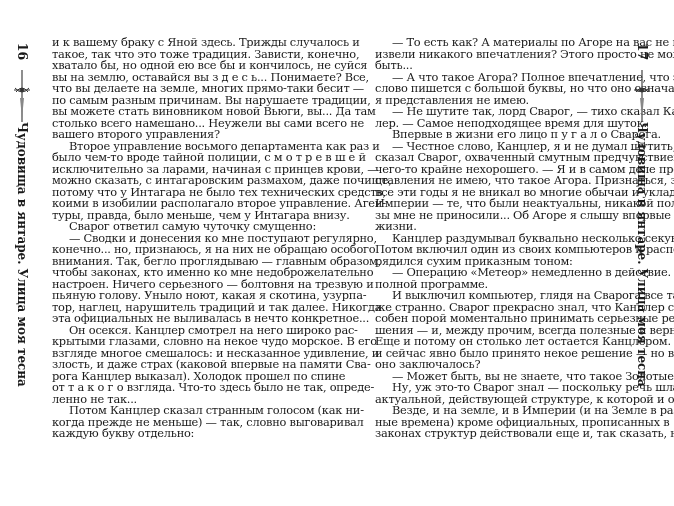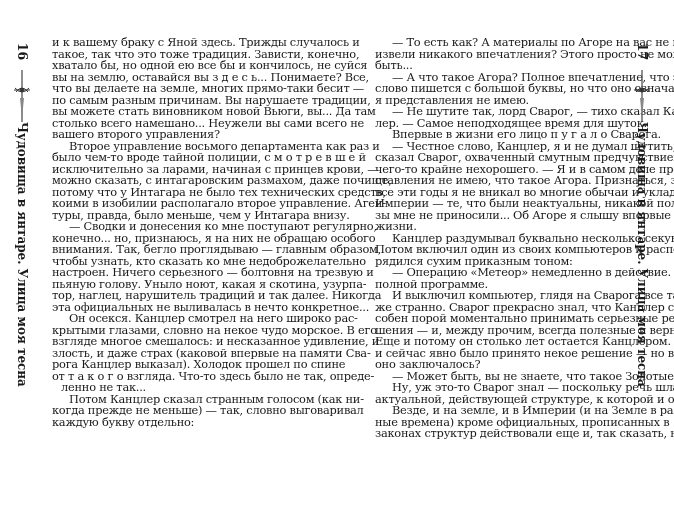--- a/index.html
+++ b/index.html
@@ -41,35 +41,36 @@
     <span class="line" style="line-height: 11.5px; height: 11.5px;">вы можете стать виновником новой Вьюги, вы... Да там</span>
     <span class="line" style="line-height: 11.5px; height: 11.5px;">столько всего намешано... Неужели вы сами всего не</span>
     <span class="line last" style="line-height: 11.5px; height: 11.5px;">вашего второго управления?</span>
     <span class="line ind" style="line-height: 11.5px; height: 11.5px;">Второе управление восьмого департамента как раз и</span>
     <span class="line" style="line-height: 11.5px; height: 11.5px;">было чем-то вроде тайной полиции, с м о т р е в ш е й</span>
     <span class="line" style="line-height: 11.5px; height: 11.5px;">исключительно за ларами, начиная с принцев крови, —</span>
     <span class="line" style="line-height: 11.5px; height: 11.5px;">можно сказать, с интагаровским размахом, даже почище,</span>
     <span class="line" style="line-height: 11.5px; height: 11.5px;">потому что у Интагара не было тех технических средств,</span>
     <span class="line" style="line-height: 11.5px; height: 11.5px;">коими в изобилии располагало второе управление. Аген-</span>
     <span class="line last" style="line-height: 11.5px; height: 11.5px;">туры, правда, было меньше, чем у Интагара внизу.</span>
+    <span class="line ind last" style="line-height: 11.5px; height: 11.5px;">Сварог ответил самую чуточку смущенно:</span>
     <span class="line ind" style="line-height: 11.5px; height: 11.5px;">— Сводки и донесения ко мне поступают регулярно,</span>
     <span class="line" style="line-height: 11.5px; height: 11.5px;">конечно... но, признаюсь, я на них не обращаю особого</span>
     <span class="line" style="line-height: 11.5px; height: 11.5px;">внимания. Так, бегло проглядываю — главным образом,</span>
-    <span class="line" style="line-height: 11.5px; height: 11.5px;">чтобы узнать, кто сказать ко мне недоброжелательно</span>
+    <span class="line" style="line-height: 11.5px; height: 11.5px;">чтобы законах, кто именно ко мне недоброжелательно</span>
     <span class="line" style="line-height: 11.5px; height: 11.5px;">настроен. Ничего серьезного — болтовня на трезвую и</span>
     <span class="line" style="line-height: 11.5px; height: 11.5px;">пьяную голову. Уныло ноют, какая я скотина, узурпа-</span>
     <span class="line" style="line-height: 11.5px; height: 11.5px;">тор, наглец, нарушитель традиций и так далее. Никогда</span>
     <span class="line last" style="line-height: 11.5px; height: 11.5px;">эта официальных не выливалась в нечто конкретное...</span>
     <span class="line ind" style="line-height: 11.5px; height: 11.5px;">Он осекся. Канцлер смотрел на него широко рас-</span>
     <span class="line" style="line-height: 11.5px; height: 11.5px;">крытыми глазами, словно на некое чудо морское. В его</span>
     <span class="line" style="line-height: 11.5px; height: 11.5px;">взгляде многое смешалось: и несказанное удивление, и</span>
     <span class="line" style="line-height: 11.5px; height: 11.5px;">злость, и даже страх (каковой впервые на памяти Сва-</span>
     <span class="line" style="line-height: 11.5px; height: 11.5px;">рога Канцлер выказал). Холодок прошел по спине</span>
     <span class="line" style="line-height: 11.5px; height: 11.5px;">от  т а к о г о  взгляда. Что-то здесь было не так, опреде-</span>
-    <span class="line last" style="line-height: 11.5px; height: 11.5px; margin-left: 9px;">ленно не так...</span>
+    <span class="line last" style="line-height: 11.5px; height: 11.5px;">ленно не так...</span>
     <span class="line ind" style="line-height: 11.5px; height: 11.5px;">Потом Канцлер сказал странным голосом (как ни-</span>
     <span class="line" style="line-height: 11.5px; height: 11.5px;">когда прежде не меньше) — так, словно выговаривал</span>
     <span class="line last" style="line-height: 11.5px; height: 11.5px;">каждую букву отдельно:</span>
   </div>
 
 <div class="page right" id="right-body">
     <span class="line ind" style="line-height: 11.5px; height: 11.5px;">— То есть как? А материалы по Агоре на вас не про-</span>
     <span class="line" style="line-height: 11.5px; height: 11.5px;">извели никакого впечатления? Этого просто не может</span>
     <span class="line last" style="line-height: 11.5px; height: 11.5px;">быть...</span>
     <span class="line ind" style="line-height: 11.5px; height: 11.5px;">— А что такое Агора? Полное впечатление, что это</span>

